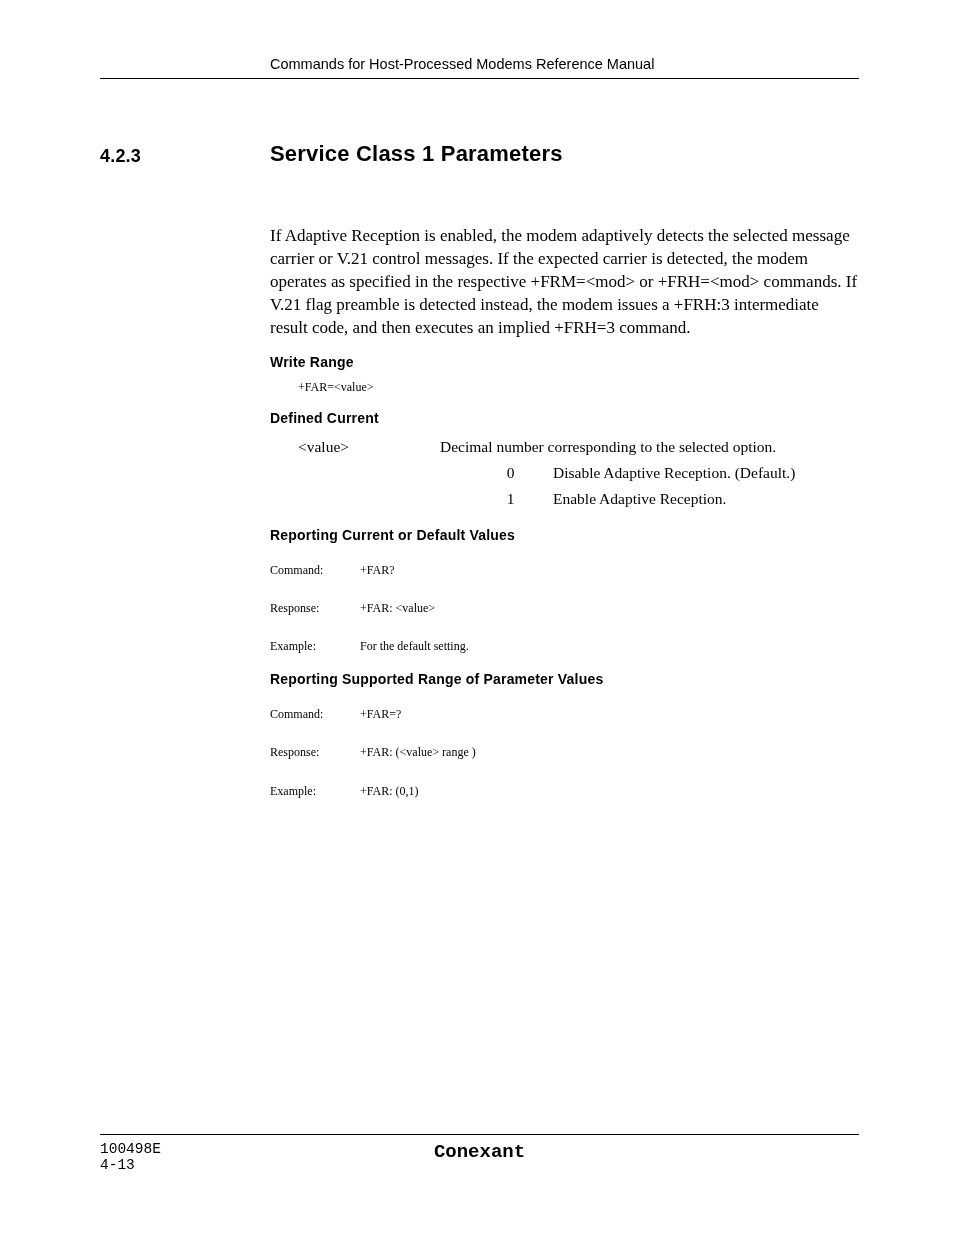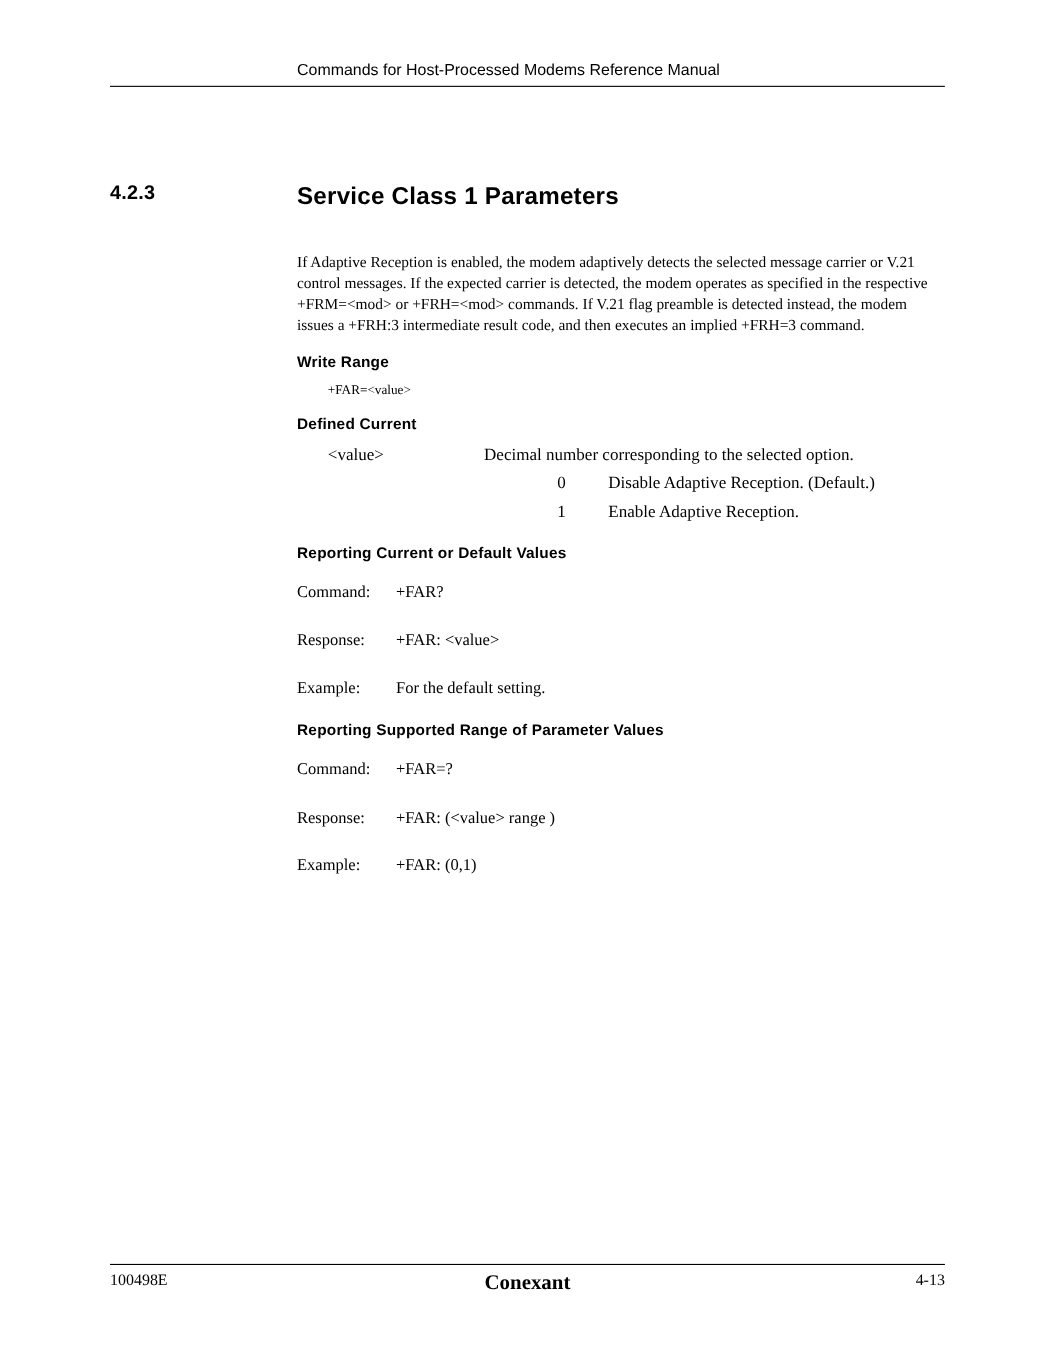--- a/index.html
+++ b/index.html
@@ -19,26 +19,26 @@
       height: 1235px;
       position: relative;
     }
     .header-running {
       font-family: Arial, Helvetica, sans-serif;
       font-size: 14.5px;
       text-align: left;
       padding-left: 170px;
       padding-bottom: 6px;
       border-bottom: 1.5px solid #000;
-      margin-bottom: 86px;
+      margin-bottom: 62px;
     }
     .section-row {
       display: flex;
-      align-items: flex-start;
-      margin-bottom: 40px;
+      align-items: flex-end;
+      margin-bottom: 58px;
     }
     .section-number {
       font-family: Arial, "Arial Black", Helvetica, sans-serif;
       font-weight: 900;
       font-size: 18px;
       width: 170px;
       letter-spacing: 0.2px;
     }
     .section-title {
       font-family: Arial, "Arial Black", Helvetica, sans-serif;
@@ -58,21 +58,21 @@
     }
     .h5 {
       font-family: Arial, "Arial Black", Helvetica, sans-serif;
       font-weight: 900;
       font-size: 14px;
       margin-top: 14px;
       margin-bottom: 8px;
       letter-spacing: 0.2px;
     }
     .body-text {
-      font-size: 14px;
+      font-size: 17px;
       line-height: 1.35;
       margin-bottom: 12px;
       text-align: left;
     }
     .indent1 {
       padding-left: 28px;
       font-size: 12px;
       line-height: 1.5;
     }
     .def-row {
@@ -97,21 +97,21 @@
     .def-sub-num {
       width: 85px;
       text-align: center;
       flex-shrink: 0;
     }
     .def-sub-text {
       flex: 1;
     }
     .cmd-row {
       display: flex;
-      font-size: 15px;
+      font-size: 12px;
       line-height: 1.85;
       margin-top: 16px;
     }
     .cmd-label {
       width: 90px;
       flex-shrink: 0;
     }
     .cmd-val {
       width: 240px;
       flex-shrink: 0;
@@ -122,22 +122,23 @@
     .footer {
       position: absolute;
       left: 100px;
       right: 95px;
       bottom: 62px;
       border-top: 1.5px solid #000;
       padding-top: 6px;
       display: flex;
       justify-content: space-between;
       align-items: baseline;
-      font-family: Liberation Serif, serif;
+      font-family: Liberation Mono, monospace;
       font-size: 14.5px;
+      flex-direction: column;
     }
     .footer-center {
       position: absolute;
       left: 0; right: 0;
       text-align: center;
       font-weight: 700;
       font-size: 19px;
     }
     .footer-left { z-index: 1; }
     .footer-right { z-index: 1; }

